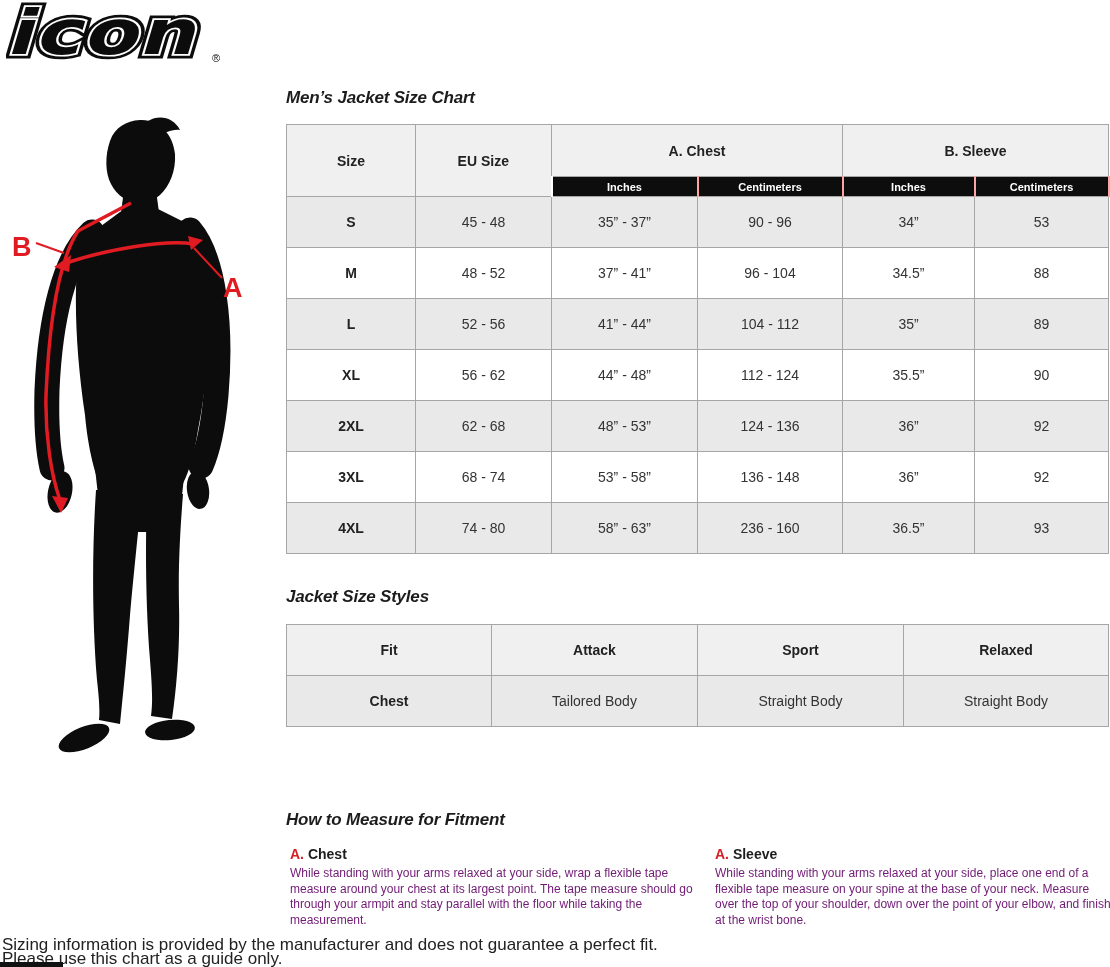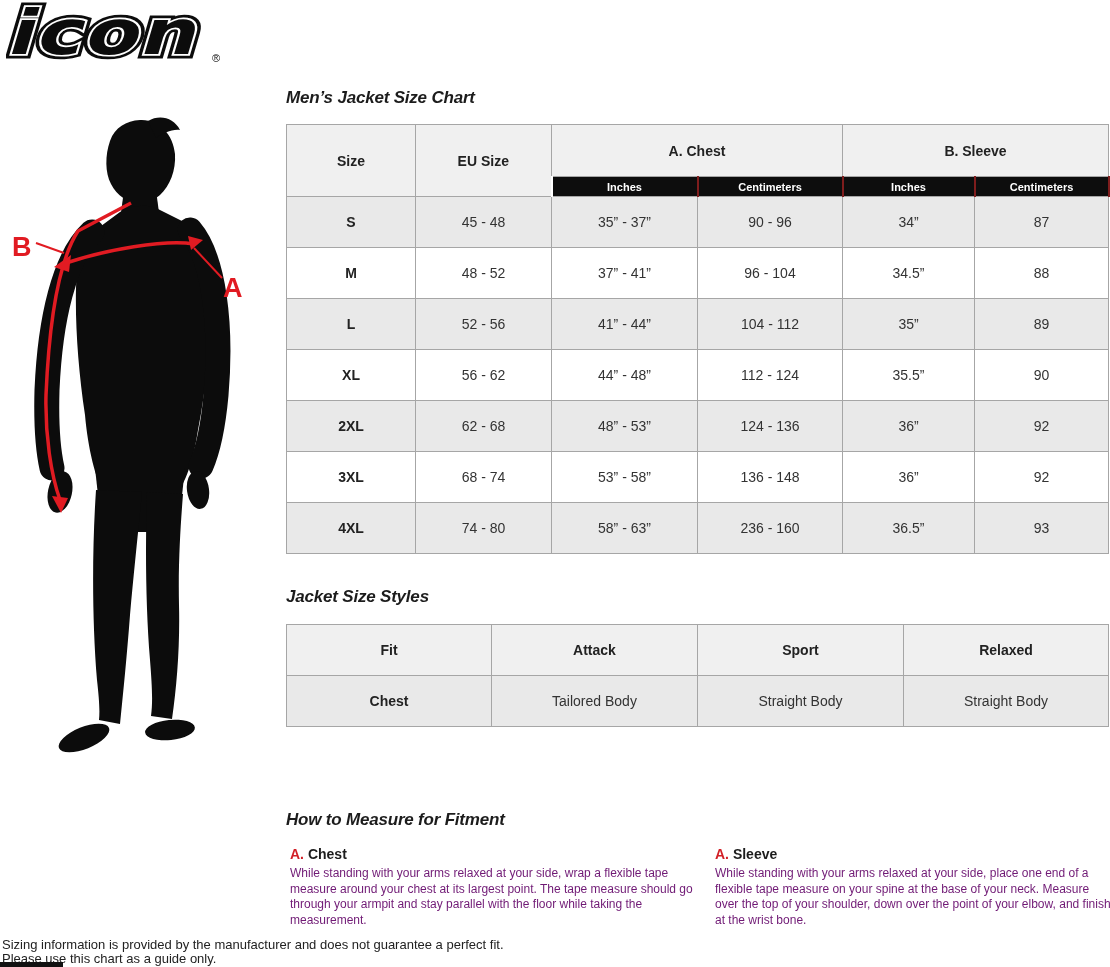--- a/index.html
+++ b/index.html
@@ -27,33 +27,33 @@
   td,th{border:1px solid #a6a6a6;text-align:center;vertical-align:middle;
         font-size:14px;color:#333;padding:0;}
   th{font-weight:bold;color:#222;}
   .hdr-bg{background:#f0f0f0;}
   tr.main-header{height:52px;}
   tr.sub-header{height:20px;}
   tr.data-row{height:51px;}
   .row-alt{background:#e9e9e9;}
   .sub-black{
     background:#0d0d0d;color:#ffffff;font-weight:bold;font-size:11px;
-    border-left:2px solid #ffffff;border-right:2px solid #7f1d1d;
+    border-left:2px solid #ffffff;border-right:2px solid #fca5a5;
     border-top:1px solid #0d0d0d;
   }
   td.lead-col{font-weight:bold;color:#222;}
 
   
   .howto-col{top:846px;}
   .howto-label{font-size:14px;font-weight:bold;color:#1c1c1c;line-height:17px;}
   .howto-letter{color:#d22027;}
   .howto-text{font-size:12px;line-height:15.5px;color:#701a75;margin-top:3px;}
 
   
-  #disclaimer{left:2px;top:938px;font-size:13px;line-height:14px;color:#222;}
+  #disclaimer{left:2px;top:938px;font-size:17px;line-height:14px;color:#222;}
   #corner-bar{left:0;top:962px;width:63px;height:5px;background:#111;}
 </style>
 </head>
 <body>
 
 <svg id="logo" class="abs" viewBox="0 0 240 66" xmlns="http://www.w3.org/2000/svg">
   <g transform="translate(14,2) scale(1.28,1) skewX(-13)">
     <text x="0" y="50" font-family="DejaVu Sans, sans-serif" font-size="62" font-weight="bold" letter-spacing="1" fill="#0c0c0c" stroke="#0c0c0c" stroke-width="9" paint-order="stroke">icon</text>
     <text x="0" y="50" font-family="DejaVu Sans, sans-serif" font-size="62" font-weight="bold" letter-spacing="1" fill="#0c0c0c" stroke="#ffffff" stroke-width="3.5" paint-order="stroke">icon</text>
   </g>
@@ -128,21 +128,21 @@
     <th class="sub-black">Centimeters</th>
     <th class="sub-black">Inches</th>
     <th class="sub-black">Centimeters</th>
   </tr>
   <tr class="data-row row-alt">
     <td class="lead-col">S</td>
     <td>45 - 48</td>
     <td>35” - 37”</td>
     <td>90 - 96</td>
     <td>34”</td>
-    <td>87</td>
+    <td>53</td>
   </tr>
   <tr class="data-row">
     <td class="lead-col">M</td>
     <td>48 - 52</td>
     <td>37” - 41”</td>
     <td>96 - 104</td>
     <td>34.5”</td>
     <td>88</td>
   </tr>
   <tr class="data-row row-alt">

